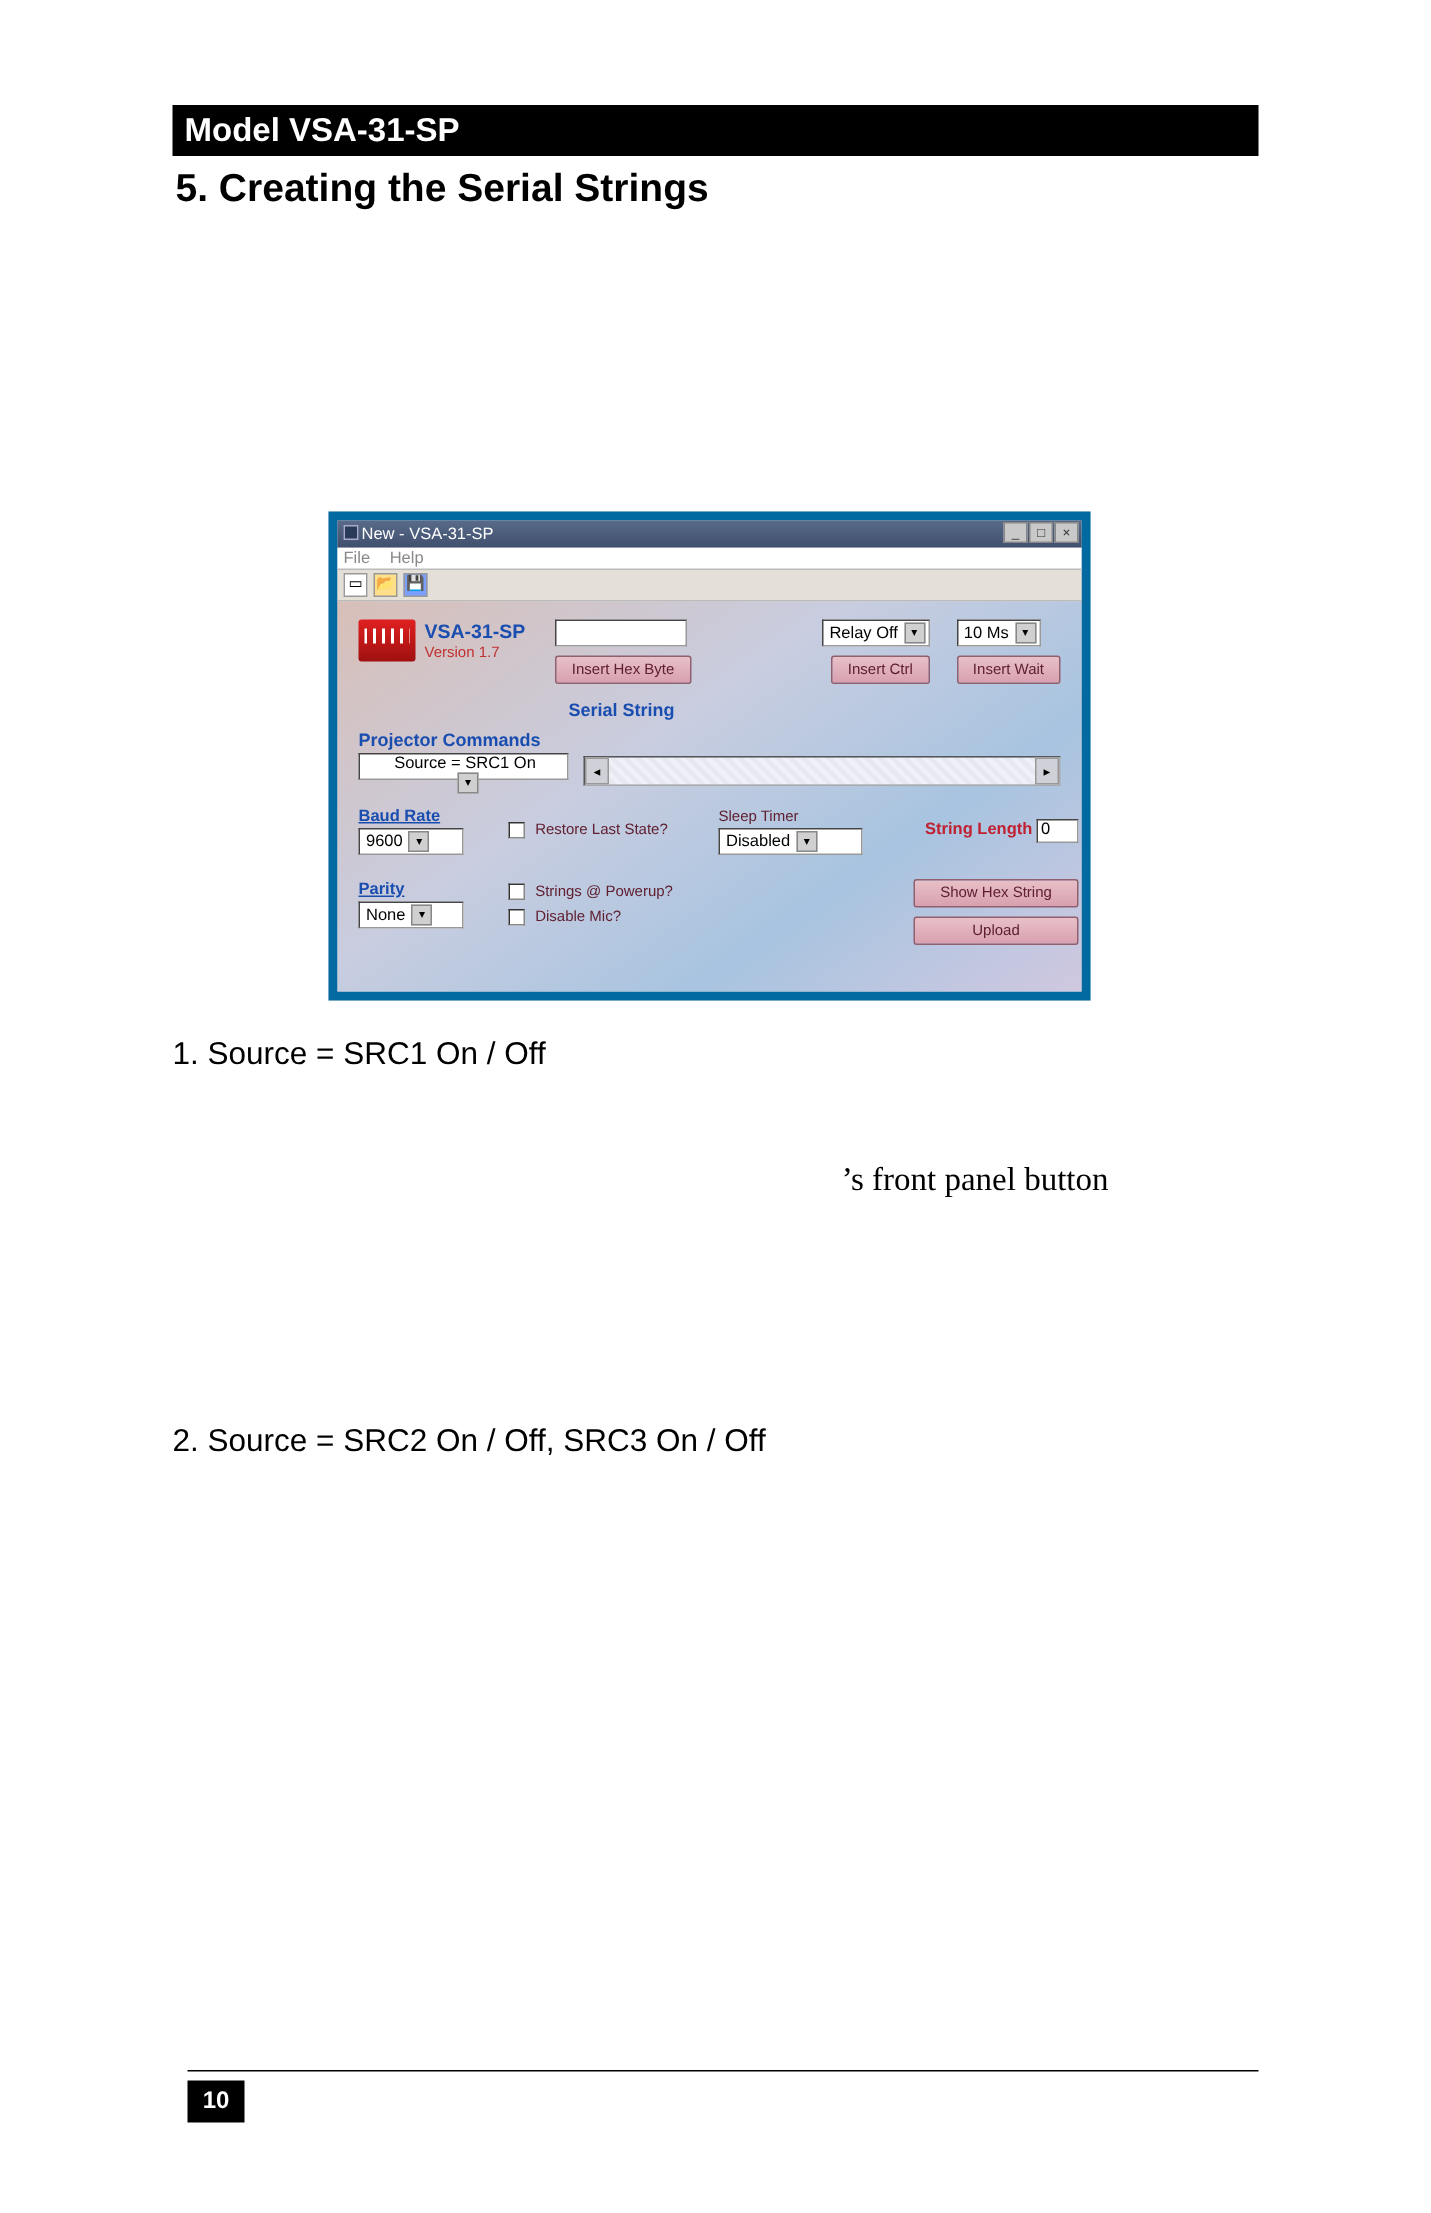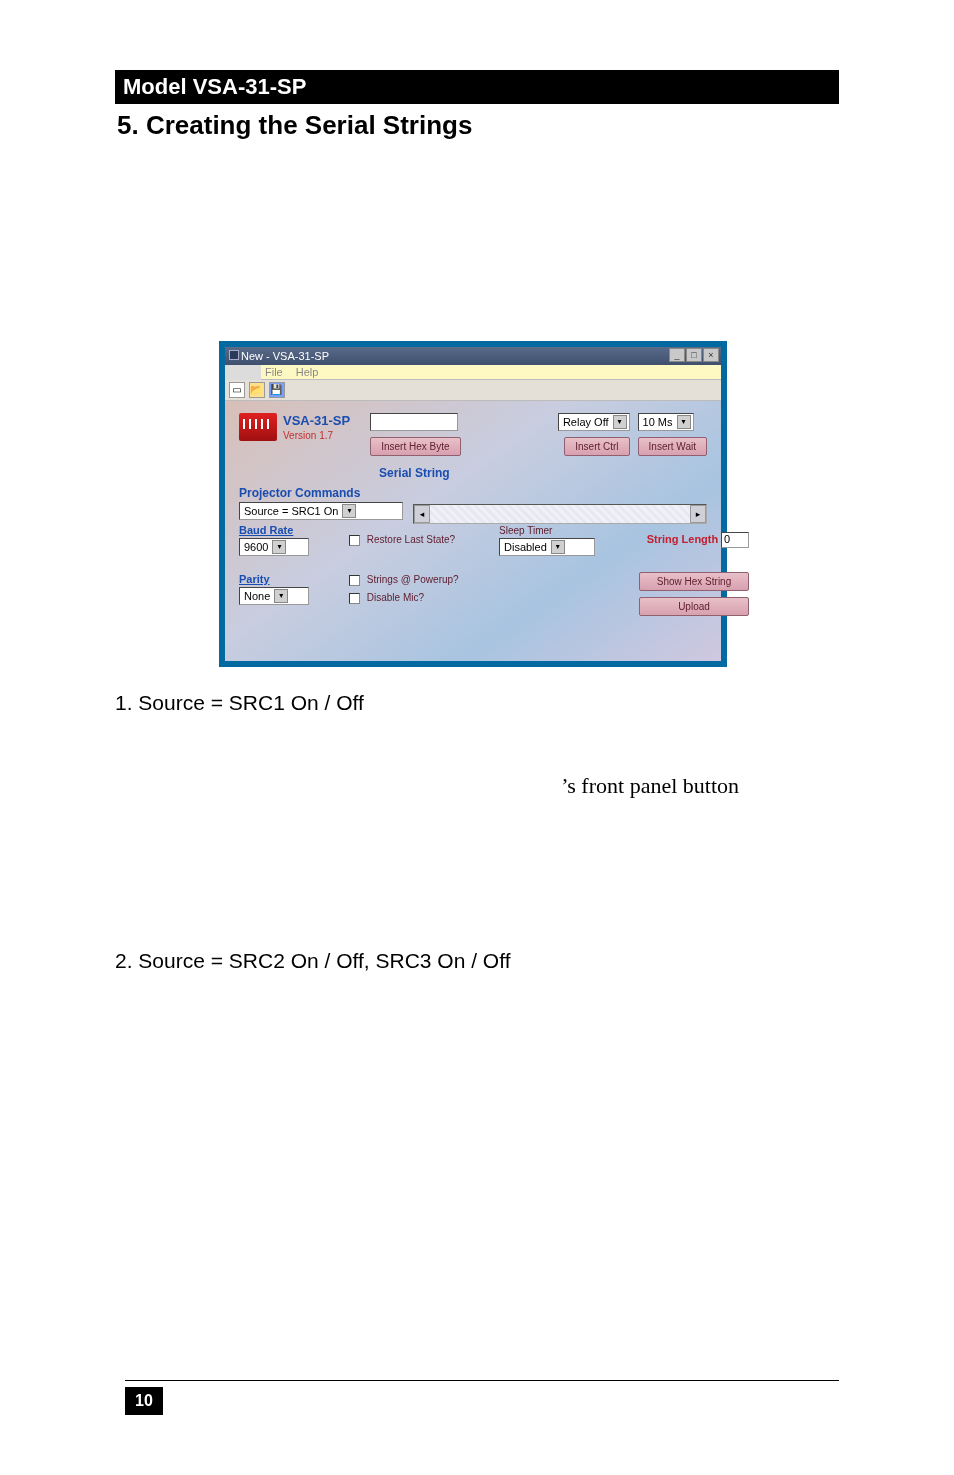--- a/index.html
+++ b/index.html
@@ -47,26 +47,25 @@
     display: flex;
     align-items: center;
     padding: 0 2px;
     position: relative;
   }
   .titlebar .title-text { font-size: 11px; margin-left: 14px; }
   .title-icon { width:10px; height:10px; background:#2a3b5a; border:1px solid #aac; margin-left:2px; position:absolute; left:2px; top:3px;}
   .winbtns { position:absolute; right:2px; top:1px; display:flex; gap:1px;}
   .winbtn { width:16px; height:14px; background:#c9c9c9; border:1px solid #888; font-size:9px; text-align:center; line-height:12px; color:#333;}
   .menubar {
-    background: #fef9c3;
+    background: #ffffff;
     padding: 1px 4px;
     font-size: 11px;
     color: #888;
     border-bottom: 1px solid #bbb;
-    margin-left: 36px;
   }
   .menubar span { margin-right: 10px; }
   .toolbar {
     background: #e4e0d8;
     padding: 2px 4px;
     display: flex;
     gap: 4px;
     border-bottom: 1px solid #bbb;
   }
   .tbicon { width:16px; height:16px; border:1px solid #999; background:#fff; font-size:10px; text-align:center; line-height:14px;}
@@ -97,21 +96,21 @@
   .softbtn {
     border:1px solid #906070;
     background: linear-gradient(#e8c0c8, #d8a0b0);
     color:#602030;
     font-size:10px;
     padding:3px 10px;
     border-radius:2px;
     cursor:pointer;
     display:inline-block;
   }
-  .relay-group { margin-left:auto; display:flex; gap:8px; }
+  .relay-group { margin-left:auto; display:flex; gap:18px; }
   .combo {
     border:1px inset #999; background:#fff; height:18px; font-size:11px;
     display:inline-flex; align-items:center; padding:0 2px 0 4px;
   }
   .combo .arrow { width:14px; height:14px; background:#d0d0d0; border:1px solid #888; margin-left:4px; font-size:8px; text-align:center; line-height:12px;}
   .section-label { color:#1a4db0; font-size:12px; font-weight:bold; text-align:left; margin-top:10px; }
   .proj-row { margin-top:6px; }
   .proj-label { color:#1a4db0; font-weight:bold; font-size:12px; }
   .serial-field {
     margin-top:2px;
@@ -122,22 +121,22 @@
   }
   .scroll-arrow-l, .scroll-arrow-r {
     position:absolute; top:0; width:16px; height:18px; background:#d0d0d8; border:1px solid #999;
     font-size:9px; text-align:center; line-height:16px;
   }
   .scroll-arrow-l { left:0; }
   .scroll-arrow-r { right:0; }
   .lower-grid {
     display:grid;
     grid-template-columns: 100px 140px 130px auto;
-    gap: 6px 10px;
-    margin-top:0;
+    gap: 6px 0;
+    margin-top:14px;
     font-size:10px;
     align-items:center;
   }
   .blue-u { color:#1a4db0; text-decoration:underline; font-weight:bold; font-size:11px; }
   .chk { width:11px; height:11px; border:1px inset #888; background:#fff; display:inline-block; vertical-align:middle; margin-right:4px;}
   .chk-label { color:#602030; font-size:10px; }
   .strlen { color:#c02030; font-weight:bold; font-size:11px; }
   .tinyfield { width:28px; height:16px; border:1px inset #999; background:#fff; display:inline-block; text-align:left; padding-left:2px; font-size:11px;}
   .btn-col { display:flex; flex-direction:column; gap:6px; align-items:flex-end; margin-top:10px; }
   .bigbtn { width:110px; text-align:center; }
@@ -239,21 +238,21 @@
               </div>
             </div>
           </div>
         </div>
 
         <div class="section-label" style="margin-left:140px;">Serial String</div>
 
         <div class="proj-row">
           <div class="proj-label">Projector Commands</div>
           <div style="display:flex; gap:10px; align-items:flex-start; margin-top:2px;">
-            <span class="combo" style="width:164px;">
+            <span class="combo" style="width:140px;flex-direction:column;">
               <span>Source = SRC1 On</span>
               <span class="arrow">▾</span>
             </span>
             <div class="serial-field" style="flex:1;">
               <div class="scroll-arrow-l">◂</div>
               <div class="scroll-arrow-r">▸</div>
             </div>
           </div>
         </div>
 

